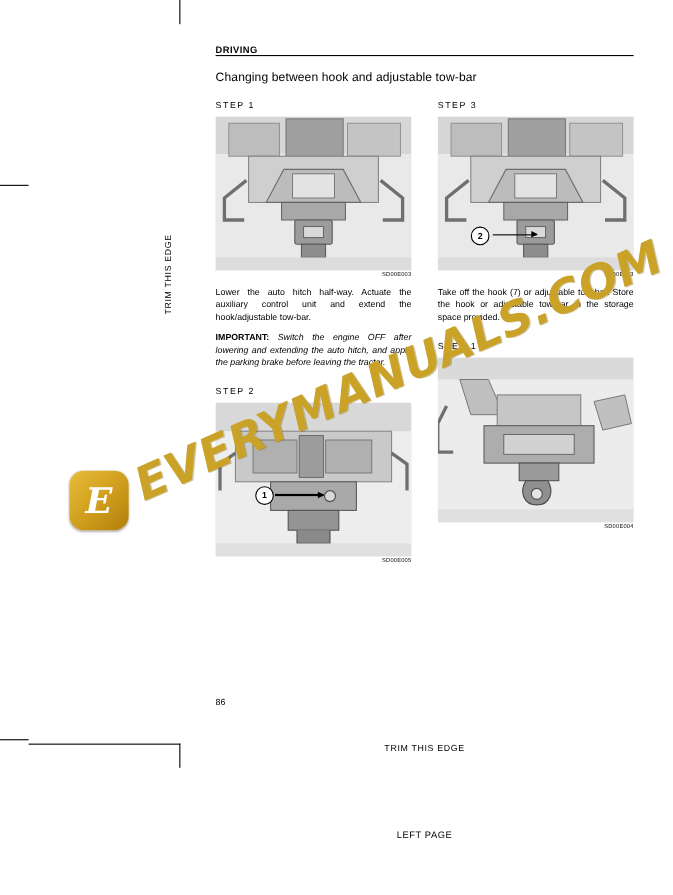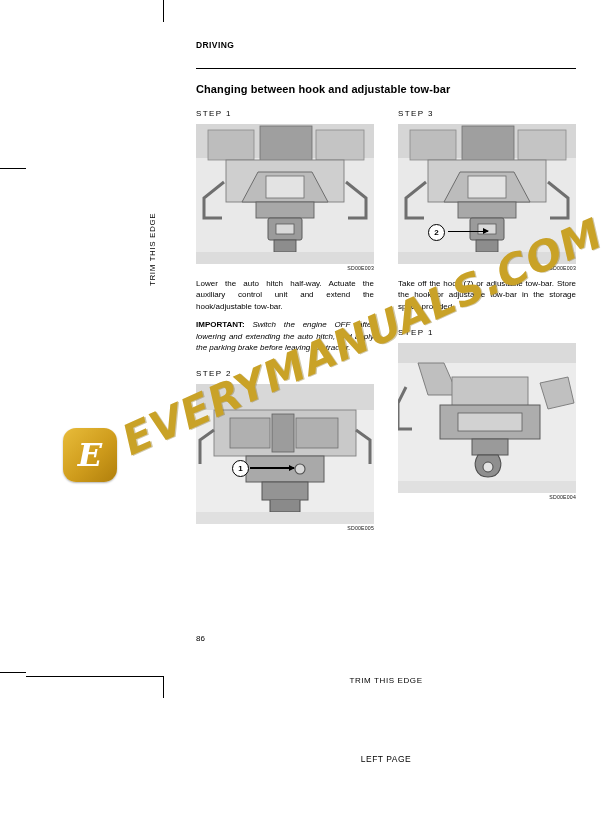--- a/index.html
+++ b/index.html
@@ -29,28 +29,28 @@
     position: absolute;
     left: 196px;
     top: 40px;
     width: 380px;
   }
 
   .doc-header {
     font-size: 8.5px;
     font-weight: bold;
     letter-spacing: 0.4px;
-    padding-bottom: 18px;
+    padding-bottom: 0;
     border-bottom: 1.3px solid #000;
     width: 380px;
   }
 
   .doc-title {
     font-size: 11px;
-    font-weight: bold;
+    font-weight: normal;
     margin-top: 14px;
     letter-spacing: 0.1px;
   }
 
   .cols {
     display: flex;
     margin-top: 14px;
     width: 380px;
   }
   .col {

